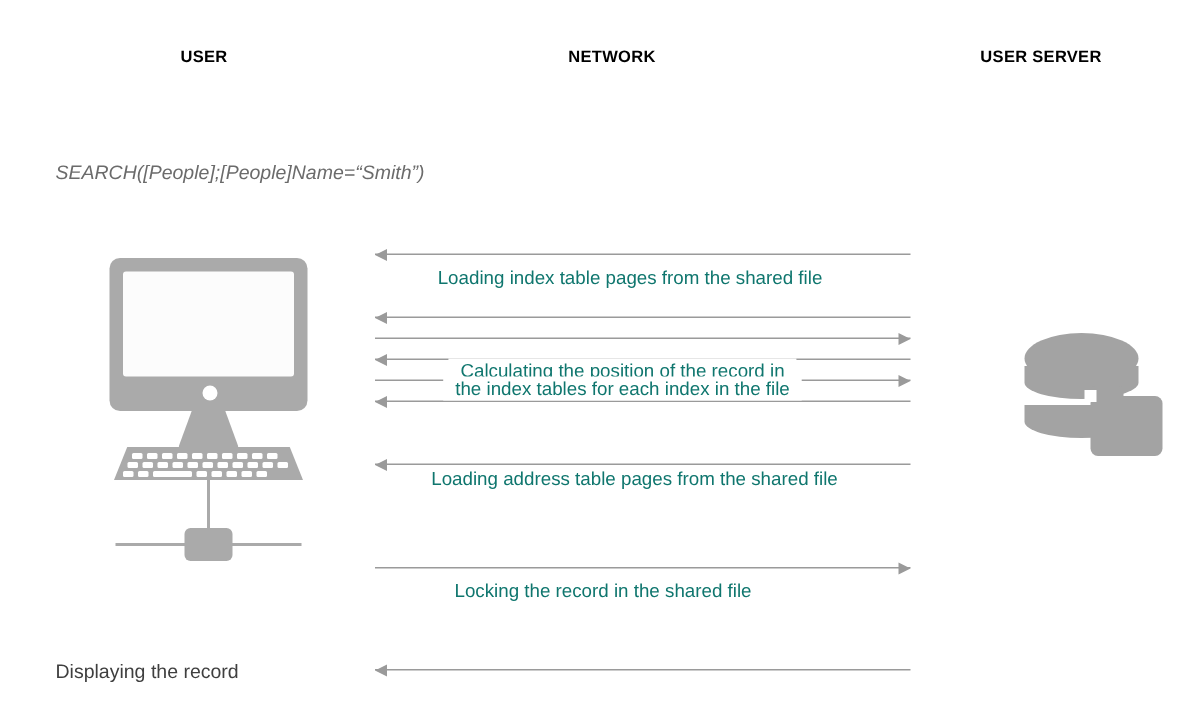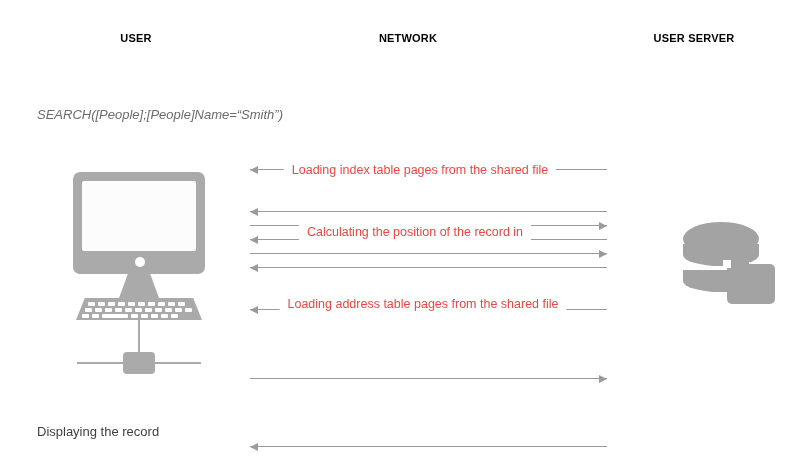--- a/index.html
+++ b/index.html
@@ -21,28 +21,28 @@
   #hdr-network{left:408px;}
   #hdr-fileserver{left:694px;}
 
   
   .side-label{
     position:absolute;left:37px;font-size:13px;color:#3f3f3f;
     white-space:nowrap;line-height:18px;
   }
   #lbl-creating{top:89px;}
   #lbl-query{top:106px;font-style:italic;color:#6b6b6b;font-size:13px;text-align:right;}
-  #lbl-displaying{top:423px;}
+  #lbl-displaying{top:439px;}
 
   
   .msg-text{
-    position:absolute;font-size:12.5px;color:#ef4444;
+    position:absolute;font-size:12.5px;color:#0f766e;
     line-height:16px;white-space:nowrap;
     transform:translateX(-50%);text-align:right;
-    background:#ffffff;padding:0 8px;z-index:3;
+    background:#ffffff;padding:0 8px;z-index:3;margin-top:15px;
   }
   .flow-line{
     position:absolute;height:1px;background:#9a9a9a;z-index:1;
   }
   .arrowhead{
     position:absolute;width:0;height:0;z-index:2;
   }
   .arrowhead.left{
     border-top:4px solid transparent;
     border-bottom:4px solid transparent;
@@ -142,27 +142,29 @@
   <div class="flow-line" style="left:250px;top:239px;width:357px;"></div>
   <div class="arrowhead left" style="left:250px;top:236px;"></div>
 
   <div class="flow-line" style="left:250px;top:253px;width:357px;"></div>
   <div class="arrowhead right" style="left:599px;top:250px;"></div>
 
   <div class="flow-line" style="left:250px;top:267px;width:357px;"></div>
   <div class="arrowhead left" style="left:250px;top:264px;"></div>
 
   <div class="msg-text" style="left:415px;top:224px;">Calculating the position of the record in</div>
+  <div class="msg-text" style="left:415px;top:236px;">the index tables for each index in the file</div>
 
   <div class="flow-line" style="left:250px;top:309px;width:357px;"></div>
   <div class="arrowhead left" style="left:250px;top:306px;"></div>
   <div class="msg-text" style="left:423px;top:296px;">Loading address table pages from the shared file</div>
 
   <div class="flow-line" style="left:250px;top:378px;width:357px;"></div>
   <div class="arrowhead right" style="left:599px;top:375px;"></div>
+  <div class="msg-text" style="left:402px;top:371px;">Locking the record in the shared file</div>
 
   <div class="flow-line" style="left:250px;top:446px;width:357px;"></div>
   <div class="arrowhead left" style="left:250px;top:443px;"></div>
 
   <div id="computer-icon">
     <div class="mon-body">
       <div class="mon-screen"></div>
       <div class="mon-dot"></div>
     </div>
     <div class="mon-stand"></div>

